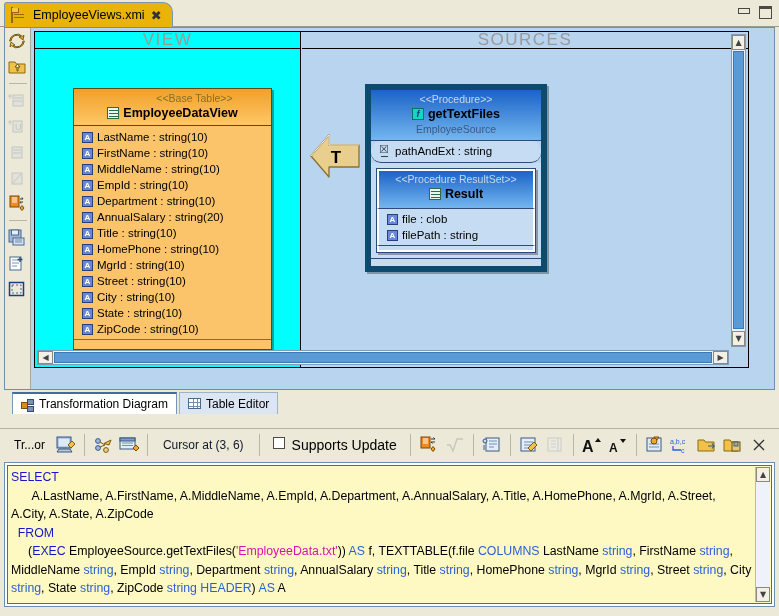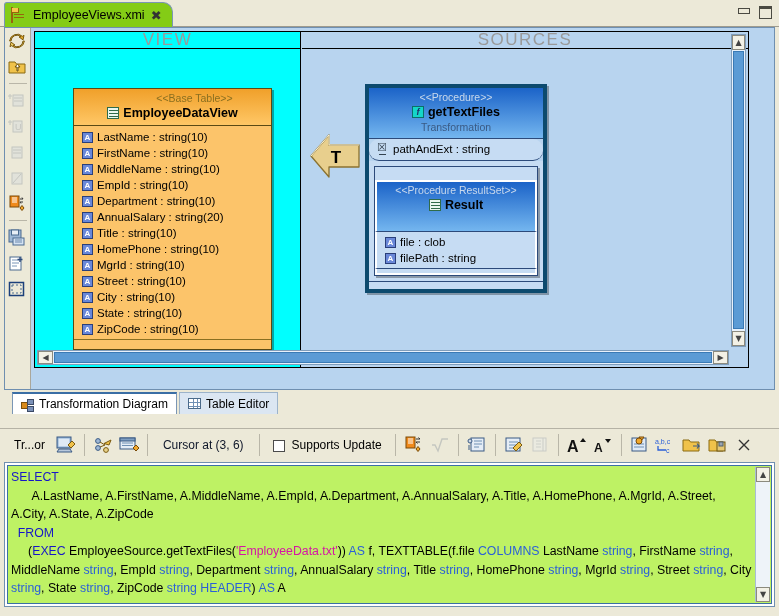--- a/index.html
+++ b/index.html
@@ -21,21 +21,21 @@
   .tabbar {
     position: absolute; left: 0; top: 0; width: 779px; height: 27px;
     background: #ece9d8;
   }
   .tabbar-line {
     position:absolute; left:0; top:26px; width:779px; height:1px; background:#9e9b8e;
   }
   .etab {
     position: absolute; left: 4px; top: 2px; height: 25px;
     padding: 0 10px 0 6px;
-    background: #84cc16;
+    background: #eab308;
     border: 1px solid #7a96b5;
     border-bottom: none;
     border-radius: 3px 10px 0 0;
     display: flex; align-items: center; gap: 6px;
     font-size: 12.5px; color: #000;
     z-index: 3;
   }
   .etab .ico-box {
     width: 16px; height: 14px; position: relative; flex: 0 0 auto;
   }
@@ -156,21 +156,21 @@
   }
   .ico-param {
     width:12px;height:12px;flex:0 0 auto;position:relative;
   }
   .ico-param::before{content:"\2612";position:absolute;left:0;top:-2px;font-size:11px;color:#33414f;}
   .ico-param::after{content:"";position:absolute;left:2px;bottom:0;width:7px;height:0;border-bottom:1px solid #33414f;}
 
   
   .uml-proc {
     left: 330px; top: 52px; width: 182px;
-    border: 4px solid #0c4a6e;
+    border: 6px solid #0c4a6e;
     box-shadow: 2px 2px 0 rgba(0,0,0,.3);
     background:#b8d4ef;
   }
   .pr-head {
     background: linear-gradient(#1b63c8,#74b6ef);
     border-bottom:1px solid #2c4a7a;
     text-align:center; padding: 3px 0 4px;
   }
   .pr-head .stereo { color:#c8d8ec; }
   .pr-head .cls-name { color:#000; }
@@ -178,22 +178,22 @@
   .pr-params {
     background:#c6dcf3; border-bottom:1px solid #2c4a7a; padding:2px 0 3px 4px;border-radius:10px;
   }
   .pr-rs-wrap { background:#c6dcf3; padding:5px; }
   .uml-rs {
     border:1px solid #2c4a7a; background:#c6dcf3;
     box-shadow: 2px 2px 0 rgba(0,0,0,.3);
   }
   .rs-head {
     background: linear-gradient(#1b63c8,#74b6ef);
-    border-bottom:1px solid #2c4a7a; text-align:center; padding:2px 0 18px;
-    border-top:2px solid #fff; border-left:2px solid #fff; border-right:2px solid #fff;margin-top:13px;
+    border-bottom:1px solid #2c4a7a; text-align:center; padding:2px 0 6px;
+    border-top:2px solid #fff; border-left:2px solid #fff; border-right:2px solid #fff;
   }
   .rs-head .stereo { color:#c8d8ec; }
   .rs-body { background:#c6dcf3; padding:2px 0 2px 4px; border-left:2px solid #fff; border-right:2px solid #fff;}
   .rs-foot { height:7px; background:#c6dcf3; border-top:1px solid #2c4a7a; border-left:2px solid #fff; border-right:2px solid #fff; border-bottom:2px solid #fff;}
   .pr-foot { height:8px; background:#c6dcf3; border-top:1px solid #2c4a7a; }
 
   
   .t-arrow {
     position:absolute; left:274px; top:95px; width:52px; height:58px;
   }
@@ -246,28 +246,28 @@
     background:#ece9d8;
     border-top:1px solid #b5b2a5;
     display:flex; align-items:center;
   }
   .tr-accent { position:absolute; left:0; top:428px; width:4px; height:32px; background:#7aa8d8; }
   .tb-label { font-size:12px; color:#000; padding:0 8px 0 14px; white-space:nowrap;}
   .tb-sep { width:1px; height:22px; background:#b9b6a8; margin:0 5px; }
   .tb-btn { width:26px;height:26px;display:flex;align-items:center;justify-content:center;cursor:pointer;}
   .tb-text { font-size:12px; color:#0f172a; padding:0 10px; white-space:nowrap;}
   .chk { width:12px;height:12px;background:#fff;border:1px solid #4b4b4b; flex:0 0 auto;}
-  .chk-wrap { display:flex;align-items:flex-end;gap:7px;padding:0 8px; font-size:12px;}
+  .chk-wrap { display:flex;align-items:flex-start;gap:7px;padding:0 8px; font-size:14px;}
 
   
   .sql-area {
     position:absolute; left:4px; top:462px; width:771px; height:145px;
     background:#fff; border:1px solid #6f8fb0;
   }
-  .sql-outer { position:absolute; left:2px; top:2px; right:2px; bottom:2px; border:1px solid #3c6fa5; background:#bef264;}
+  .sql-outer { position:absolute; left:2px; top:2px; right:2px; bottom:2px; border:1px solid #3c6fa5; background:#fef9c3;}
   .sql-text {
     position:absolute; left:3px; top:2px; right:18px; bottom:2px;
     font-size:12.3px; line-height:18.5px; color:#000; white-space:pre-wrap;
     font-family:"Liberation Sans", sans-serif;
     overflow:hidden;
   }
   .kw { color:#1616c8; }
   .kw2 { color:#2a5fd8; }
   .str { color:#d515a5; }
   .sql-vsb { position:absolute; right:1px; top:1px; width:15px; bottom:1px; background:#eef3f9; border-left:1px solid #a8bed4;}
@@ -455,21 +455,21 @@
           </svg>
         </div>
 
         <div class="uml uml-proc">
           <div class="pr-head">
             <span class="stereo">&lt;&lt;Procedure&gt;&gt;</span>
             <span class="cls-name">
               <span class="ico-fx">f</span>
               <span>getTextFiles</span>
             </span>
-            <span class="pr-sub">Transformation</span>
+            <span class="pr-sub">EmployeeSource</span>
           </div>
           <div class="pr-params">
             <div class="attr">
               <span class="ico-param"></span>
               <span>pathAndExt : string</span>
             </div>
           </div>
           <div class="pr-rs-wrap">
             <div class="uml-rs">
               <div class="rs-head">

